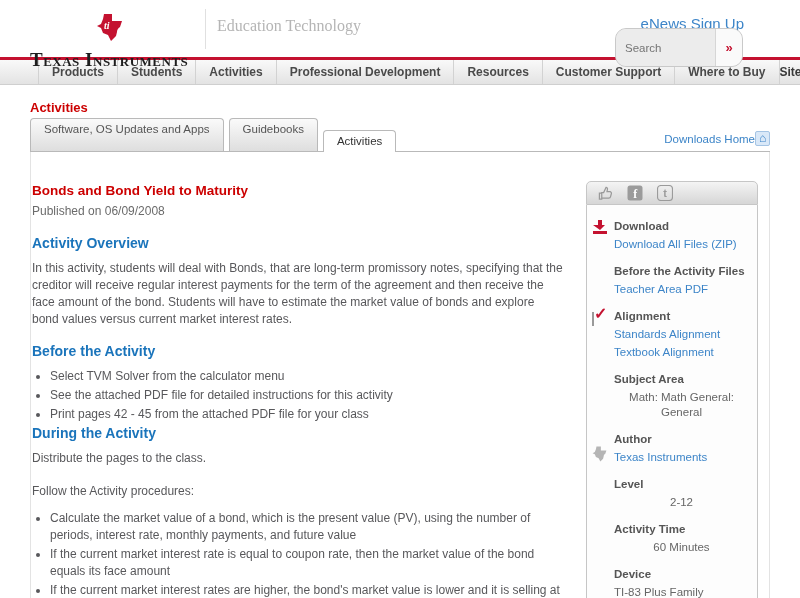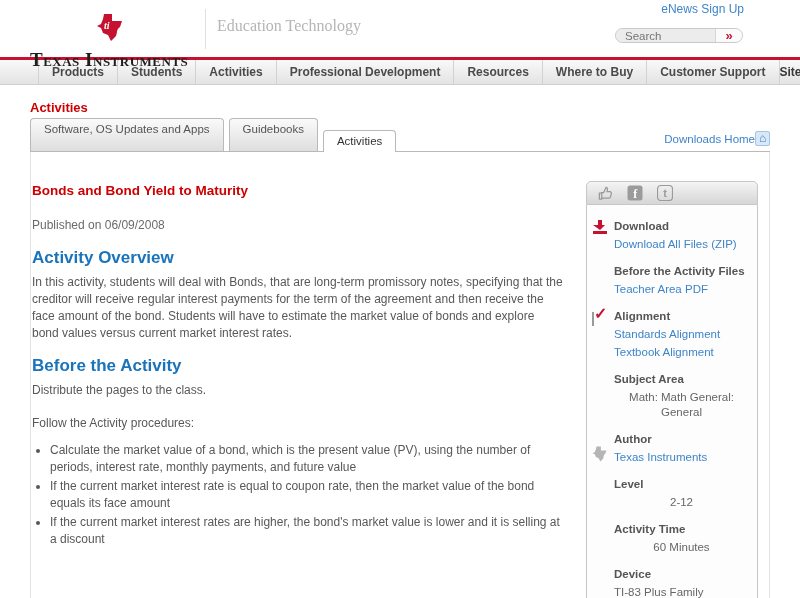--- a/index.html
+++ b/index.html
@@ -8,22 +8,22 @@
   a { text-decoration: none; cursor: pointer; }
 
   
   header { position: relative; height: 57px; background: #fff; }
   .logo-wrap { position: absolute; left: 30px; top: 13px; display: flex; align-items: center; gap: 7px; flex-direction: column; }
   .ti-mark { width: 27px; height: 29px; }
   .wordmark { font-family: "Liberation Serif", serif; font-variant: small-caps; font-weight: 700;
     font-size: 19px; letter-spacing: .5px; color: #1e1e1e; }
   .header-divider { position: absolute; left: 205px; top: 9px; width: 1px; height: 40px; background: #e0e0e0; }
   .division { position: absolute; left: 217px; top: 17px; font-size: 16px; color: #b5b5b5; font-family: Liberation Serif, serif; }
-  .enews { position: absolute; right: 56px; top: 2px; font-size: 12px; color: #3d85c8; }
-  .searchbox { position: absolute; right: 57px; top: 28px; width: 128px; height: 15px;
+  .enews { position: absolute; right: 56px; top: 15px; font-size: 15px; color: #3d85c8; }
+  .searchbox { position: absolute; right: 57px; top: 28px; width: 128px; height: 39px;
     border: 1px solid #c9c9c9; border-radius: 11px; background: #ececec; display: flex; overflow: hidden; }
   .searchbox input { flex: 1; min-width: 0; border: none; outline: none; background: #ececec;
     padding: 0 9px; font-size: 11.5px; color: #777; font-family: "Liberation Sans", sans-serif; }
   .search-btn { width: 27px; border: none; border-left: 1px solid #d6d6d6; background: #fafafa;
     color: #c41230; font-weight: bold; font-size: 13px; cursor: pointer; line-height: 1; }
 
   .red-line { height: 3px; background: #c41230; }
 
   
   nav { height: 25px; background: linear-gradient(#f9f9f9, #e3e3e3); border-bottom: 1px solid #cfcfcf;
@@ -46,23 +46,23 @@
   .downloads-home { position: absolute; right: 0; top: 3px; display: flex; align-items: center; 
     font-size: 11.5px; color: #3d85c8; }
   .home-icon { width: 15px; height: 15px; background: #d9e8f8; border: 1px solid #a5c4e4; border-radius: 2px;
     color: #3d85c8; font-size: 12px; line-height: 13px; text-align: center; cursor: pointer; }
 
   .content-box { display: flex; border-left: 1px solid #e3e3e3; border-right: 1px solid #e3e3e3;
     min-height: 457px; }
 
   
   article { width: 532px; padding: 30px 0 0 1px; font-size: 12px; line-height: 17px; color: #58585b; }
-  .article-title { color: #cc0000; font-size: 13.5px; font-weight: bold; margin-bottom: 18px; }
+  .article-title { color: #cc0000; font-size: 13.5px; font-weight: bold; margin-bottom: 4px; }
   .published { color: #6b6b6b; }
-  .sec-heading { color: #1a74bb; font-size: 17px; font-weight: bold; margin: 15px 0 8px; }
+  .sec-heading { color: #1a74bb; font-size: 14px; font-weight: bold; margin: 15px 0 8px; }
   article p { margin-bottom: 10px; }
   .bullets { list-style: disc; margin: 4px 0 0 0; padding-left: 18px; }
   .bullets li { margin-bottom: 2px; }
 
   
   aside { width: 172px; margin-left: 23px; padding-top: 29px; }
   .social-bar { height: 24px; background: linear-gradient(#f4f4f4, #d6d6d6); border: 1px solid #c6c6c6;
     border-radius: 5px 5px 0 0; display: flex; align-items: center; gap: 14px; padding-left: 10px; }
   .social-btn { width: 16px; height: 16px; display: flex; align-items: center; justify-content: center; cursor: pointer; border: none; background: transparent; padding: 0; }
   .side-box { border: 1px solid #c6c6c6; border-top: none; background: #fdfdfd;
@@ -100,22 +100,22 @@
 
 <div class="red-line"></div>
 
 <nav>
   <ul class="nav-items">
       <li>Products</li>
       <li>Students</li>
       <li>Activities</li>
       <li>Professional Development</li>
       <li>Resources</li>
+      <li>Customer Support</li>
       <li>Where to Buy</li>
-      <li>Customer Support</li>
     </ul>
   <div class="site-area">
     <span class="site-label">Site</span>
 
   </div>
 </nav>
 
 <div class="content">
   <h1 class="section-title">Activities</h1>
 
@@ -132,21 +132,27 @@
   <div class="content-box">
 
     <article>
       <div class="article-title">Bonds and Bond Yield to Maturity</div>
       <div class="published">Published on 06/09/2008</div>
 
       <div class="sec-heading">Activity Overview</div>
       <p>In this activity, students will deal with Bonds, that are long-term promissory notes, specifying that the creditor will receive regular interest payments for the term of the agreement and then receive the face amount of the bond. Students will have to estimate the market value of bonds and explore bond values versus current market interest rates.</p>
 
       <div class="sec-heading">Before the Activity</div>
-
+      <ul class="bullets">
+          <li>Select TVM Solver from the calculator menu</li>
+          <li>See the attached PDF file for detailed instructions for this activity</li>
+          <li>Print pages 42 - 45 from the attached PDF file for your class</li>
+        </ul>
+
+      <div class="sec-heading" style="margin-top:2px">During the Activity</div>
       <p>Distribute the pages to the class.</p>
       <p style="margin-top:16px">Follow the Activity procedures:</p>
       <ul class="bullets" style="margin-top:8px">
           <li>Calculate the market value of a bond, which is the present value (PV), using the number of periods, interest rate, monthly payments, and future value</li>
           <li>If the current market interest rate is equal to coupon rate, then the market value of the bond equals its face amount</li>
           <li>If the current market interest rates are higher, the bond's market value is lower and it is selling at a discount</li>
         </ul>
 
     </article>
 

